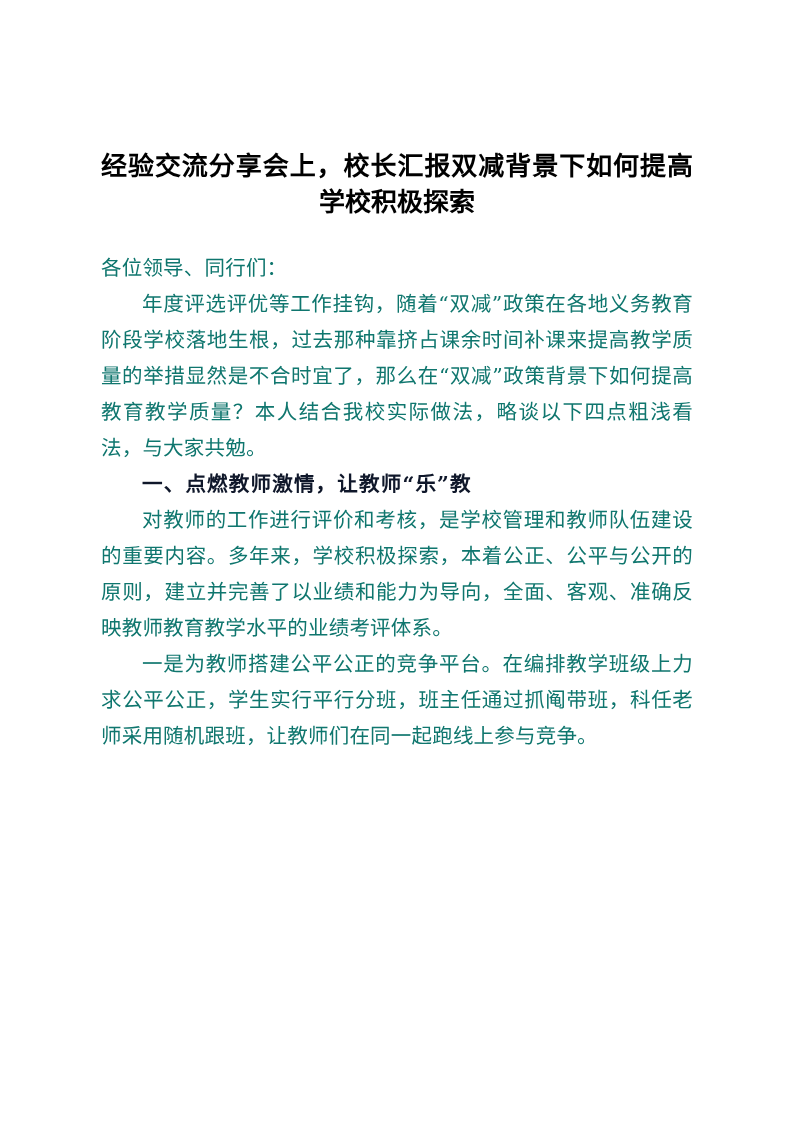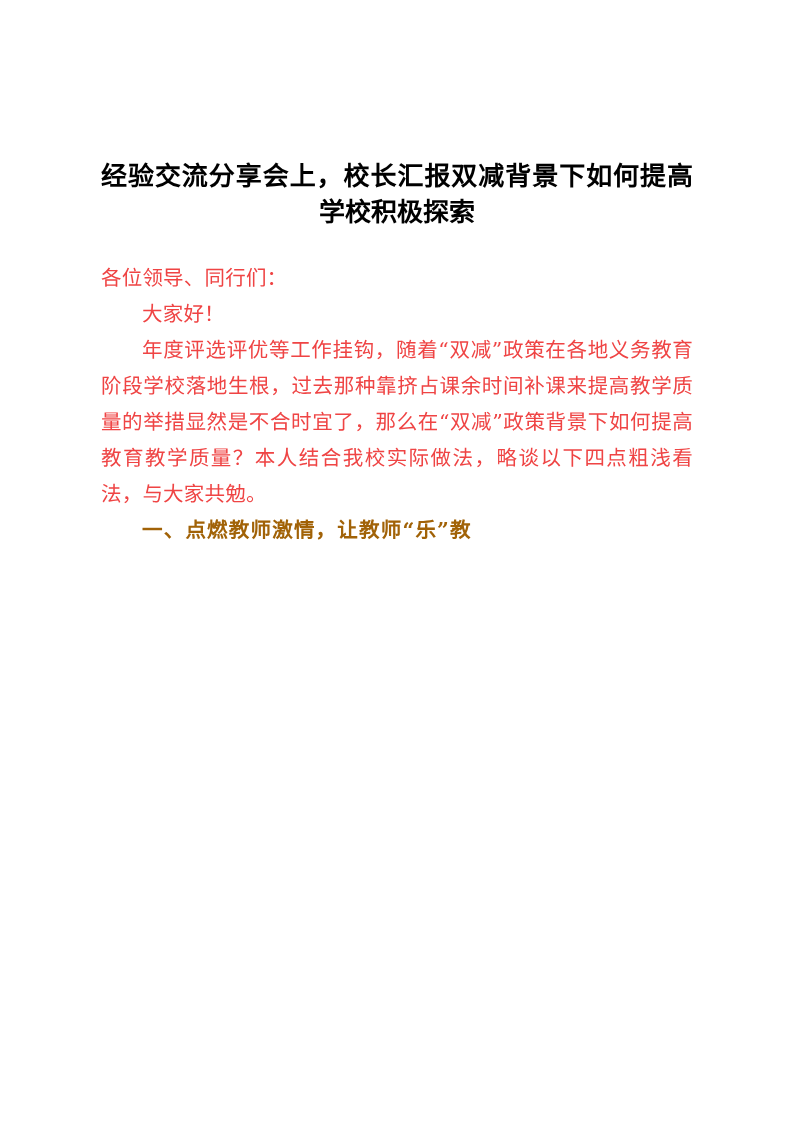--- a/index.html
+++ b/index.html
@@ -12,21 +12,21 @@
   body {
     font-family: "DejaVu Sans", sans-serif;
     color: #000000;
   }
 
   .page {
     position: relative;
     width: 793px;
     height: 1062px;
     background: #ffffff;
-    margin: 10px auto;
+    margin: 0 auto;
     overflow: hidden;
     box-sizing: border-box;
   }
 
   .content {
     position: absolute;
     left: 101px;
     top: 0;
     width: 592px;
   }
@@ -60,37 +60,37 @@
   
   .body-block {
     margin-top: 30px;
   }
 
   .para {
     margin: 0;
     font-family: "DejaVu Serif", "Liberation Serif", serif;
     font-size: 20.5px;
     line-height: 36px;
-    color: #ef4444;
+    color: #0f766e;
     text-align: justify;
     text-justify: inter-ideograph;
     letter-spacing: 0.2px;
   }
 
   .para.indent {
     text-indent: 41px;
   }
 
   .para.flush {
     text-indent: 0;
   }
 
   .para.heading {
     font-weight: 700;
-    color: #a16207;
+    color: #0f172a;
     text-indent: 41px;
     text-align: left;
     letter-spacing: 1.2px;
   }
 
   .para.tight {
     letter-spacing: 0px;
   }
 </style>
 </head>
@@ -101,24 +101,25 @@
 
     <h1 class="doc-title">
       <span class="t-line t-line-1">经验交流分享会上，校长汇报双减背景下如何提高</span>
       <span class="t-line t-line-2">学校积极探索</span>
     </h1>
 
     <div class="body-block">
 
       <p class="para flush">各位领导、同行们：</p>
 
-      <p class="para indent">大家好！</p>
 
       <p class="para indent">年度评选评优等工作挂钩，随着“双减”政策在各地义务教育阶段学校落地生根，过去那种靠挤占课余时间补课来提高教学质量的举措显然是不合时宜了，那么在“双减”政策背景下如何提高教育教学质量？本人结合我校实际做法，略谈以下四点粗浅看法，与大家共勉。</p>
 
       <p class="para heading">一、点燃教师激情，让教师“乐”教</p>
 
+      <p class="para indent">对教师的工作进行评价和考核，是学校管理和教师队伍建设的重要内容。多年来，学校积极探索，本着公正、公平与公开的原则，建立并完善了以业绩和能力为导向，全面、客观、准确反映教师教育教学水平的业绩考评体系。</p>
 
+      <p class="para indent">一是为教师搭建公平公正的竞争平台。在编排教学班级上力求公平公正，学生实行平行分班，班主任通过抓阄带班，科任老师采用随机跟班，让教师们在同一起跑线上参与竞争。</p>
 
 
     </div>
   </div>
 </div>
 
 </body></html>

